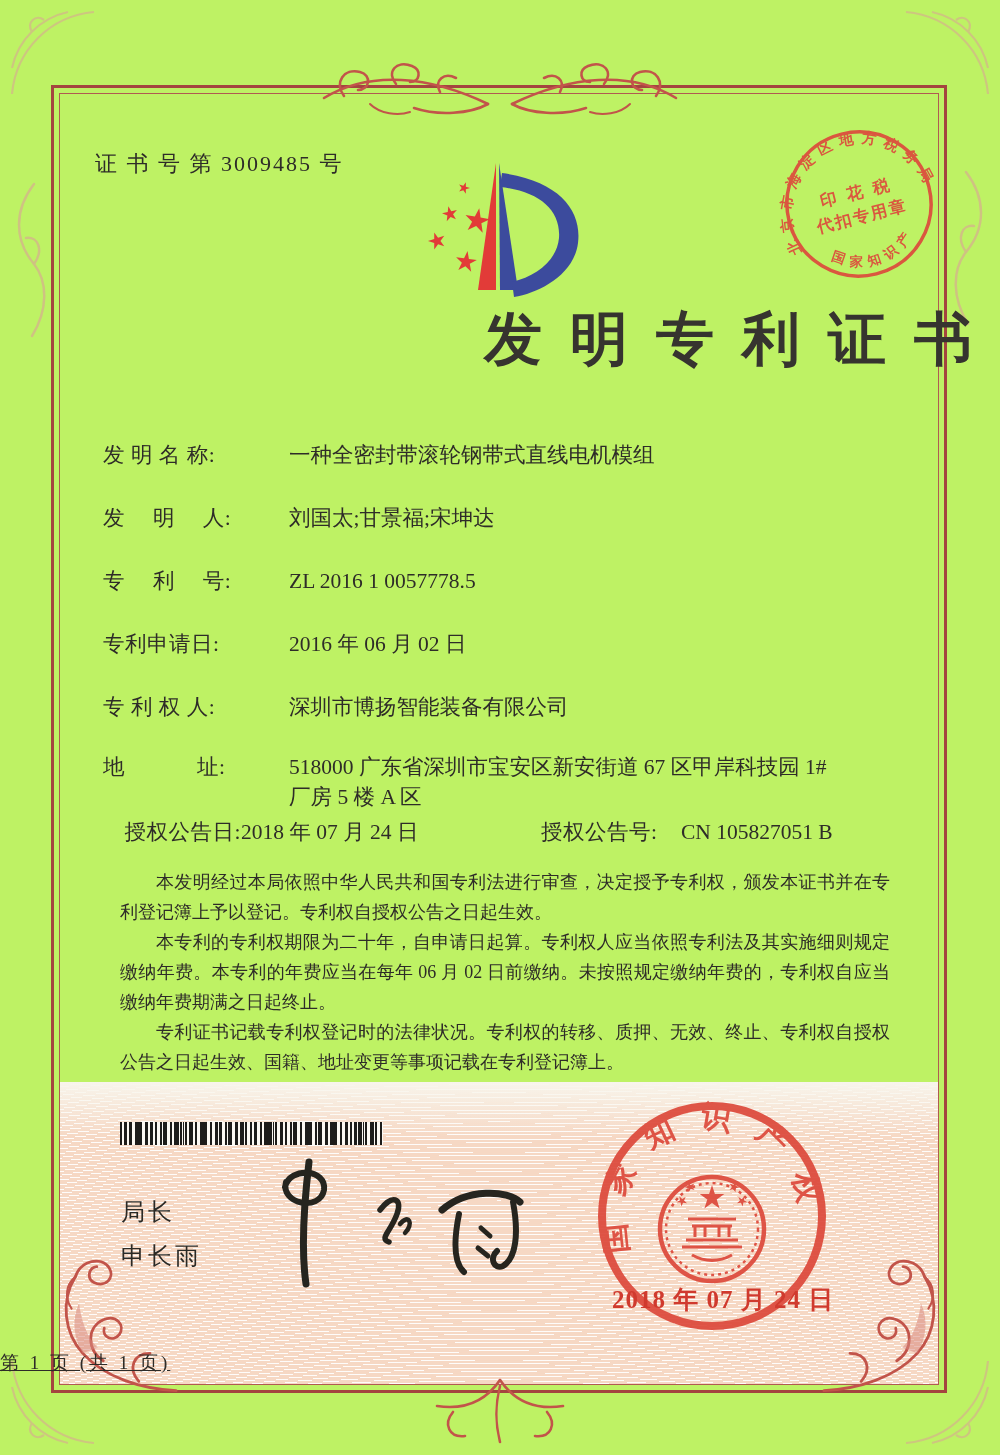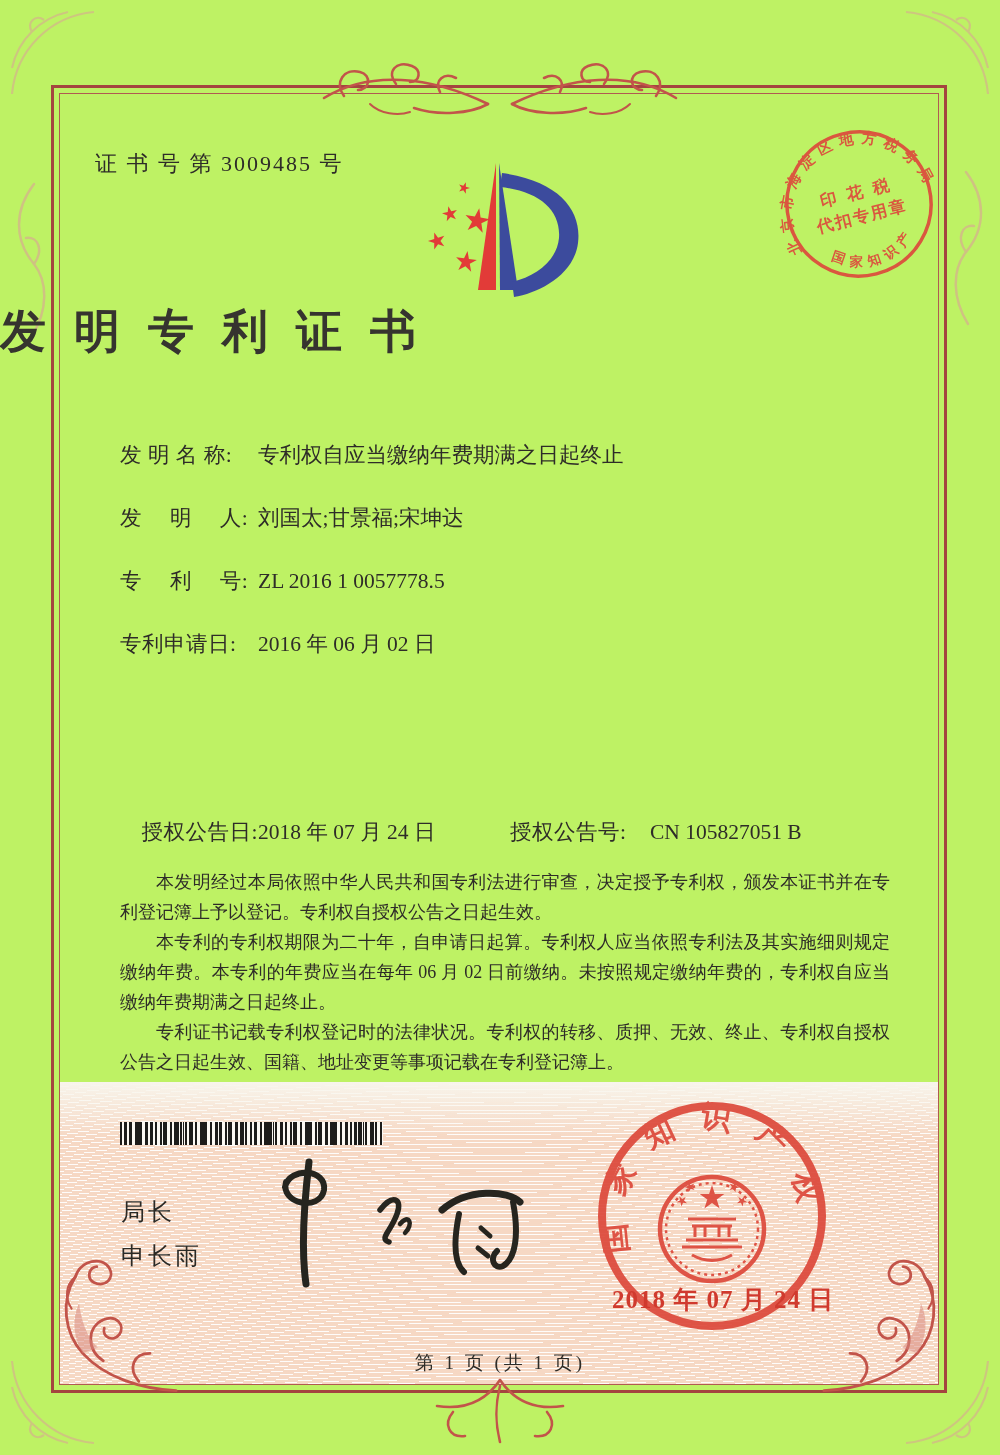--- a/index.html
+++ b/index.html
@@ -17,43 +17,43 @@
     left:60px;right:62px;top:1082px;bottom:71px;z-index:1;
     background-color:#f6d8c4;
     background-image:repeating-radial-gradient(120% 75% at 50% 215%,
       rgba(255,255,255,.92) 0 1.6px, rgba(255,255,255,0) 1.6px 7.5px);
   }
   .wave-fade{left:60px;right:62px;top:1082px;height:55px;z-index:1;
     background:linear-gradient(#f8f5ec,rgba(248,245,236,0));}
   
   .cert-no{left:95px;top:149px;font-size:22px;letter-spacing:2px;z-index:3;}
   .logo{left:408px;top:158px;width:184px;height:152px;z-index:3;}
-  .title{left:0;width:100%;top:301px;text-align:left;font-size:46px;font-weight:bold;
+  .title{left:0;width:100%;top:301px;text-align:right;font-size:58px;font-weight:bold;
     letter-spacing:28px;box-sizing:border-box;color:#36342f;z-index:3;}
   
-  .field-row{left:120px;width:770px;display:flex;font-size:21.5px;z-index:3;line-height:30px;}
+  .field-row{left:103px;width:770px;display:flex;font-size:21.5px;z-index:3;line-height:30px;gap:48px;}
   .f-label{flex:none;width:138px;letter-spacing:.5px;}
   .f-value{white-space:pre-line;}
   .dual .pair1{display:flex;width:390px;flex:none;text-align:right;}
   .dual .pair2{display:flex;}
   
   .paras{left:120px;top:867px;width:770px;z-index:3;}
   .paras p{margin:0;font-size:18px;line-height:30px;text-indent:2em;text-align:justify;font-family:Liberation Serif, serif;}
   
   .barcode{left:120px;top:1122px;width:263px;height:23px;z-index:3;background-color:#fbf8f2;
     background-image:
       repeating-linear-gradient(90deg,#1d1c1a 0 2px,rgba(0,0,0,0) 2px 5px),
       repeating-linear-gradient(90deg,#1d1c1a 0 1px,rgba(0,0,0,0) 1px 9px),
       repeating-linear-gradient(90deg,rgba(0,0,0,0) 0 4px,#1d1c1a 4px 7px,rgba(0,0,0,0) 7px 13px);}
   .signer-title{left:121px;top:1196px;font-size:24px;letter-spacing:3px;z-index:3;
     font-family:Liberation Mono, monospace;color:#2b2a26;}
   .signer-name{left:121px;top:1240px;font-size:24px;letter-spacing:3px;z-index:3;
     font-family:"Liberation Sans","DejaVu Sans",sans-serif;color:#2b2a26;}
   .signature{left:262px;top:1152px;width:290px;height:145px;z-index:5;}
-  .footer{left:0;width:100%;top:1350px;text-align:center;font-size:19px;letter-spacing:3px;z-index:3;}
+  .footer{left:0;width:100%;top:1350px;text-align:left;font-size:19px;letter-spacing:3px;z-index:3;text-decoration:underline;}
   
   .stamp-top{left:773px;top:118px;width:172px;height:172px;z-index:4;
     transform:rotate(-14deg);opacity:.92;}
   .stamp-bottom{left:593px;top:1097px;width:238px;height:238px;z-index:4;opacity:.93;}
   .stamp-date{left:612px;top:1283px;font-size:25px;color:#d03a2e;letter-spacing:1px;
     z-index:5;font-weight:bold;}
   .stamp-text{font-family:"Liberation Sans","DejaVu Sans",sans-serif;}
   
   .orn{z-index:2;}
   .flourish-bl{left:38px;top:1246px;width:140px;height:155px;}
@@ -199,33 +199,42 @@
     </text>
     <text class="stamp-text" font-size="13.5" fill="#dd4a3c" font-weight="bold" letter-spacing="6">
       <textPath href="#st-bot" startOffset="10">国家知识产权局</textPath>
     </text>
     <text class="stamp-text" x="86" y="80" text-anchor="middle" font-size="16.5" font-weight="bold" fill="#dd4a3c" letter-spacing="3">印 花 税</text>
     <text class="stamp-text" x="86" y="104" text-anchor="middle" font-size="16.5" font-weight="bold" fill="#dd4a3c" letter-spacing="2">代扣专用章</text>
   </svg>
 
   <div class="abs field-row" style="top:440px">
     <span class="f-label">发 明 名 称:</span>
-    <span class="f-value">专利权自应当缴纳年费期满之日起终止</span>
+    <span class="f-value">一种全密封带滚轮钢带式直线电机模组</span>
   </div>
   <div class="abs field-row" style="top:503px">
     <span class="f-label">发　 明　 人:</span>
     <span class="f-value">刘国太;甘景福;宋坤达</span>
   </div>
   <div class="abs field-row" style="top:566px">
     <span class="f-label">专　 利　 号:</span>
     <span class="f-value">ZL 2016 1 0057778.5</span>
   </div>
   <div class="abs field-row" style="top:629px">
     <span class="f-label">专利申请日:</span>
     <span class="f-value">2016 年 06 月 02 日</span>
+  </div>
+  <div class="abs field-row" style="top:692px">
+    <span class="f-label">专 利 权 人:</span>
+    <span class="f-value">深圳市博扬智能装备有限公司</span>
+  </div>
+  <div class="abs field-row" style="top:752px">
+    <span class="f-label">地　　　 址:</span>
+    <span class="f-value">518000 广东省深圳市宝安区新安街道 67 区甲岸科技园 1#
+厂房 5 楼 A 区</span>
   </div>
   <div class="abs field-row dual" style="top:817px">
     <span class="pair1">
       <span class="f-label">授权公告日:</span>
       <span class="f-value">2018 年 07 月 24 日</span>
     </span>
     <span class="pair2">
       <span class="f-label" style="width:140px">授权公告号:</span>
       <span class="f-value">CN 105827051 B</span>
     </span>

